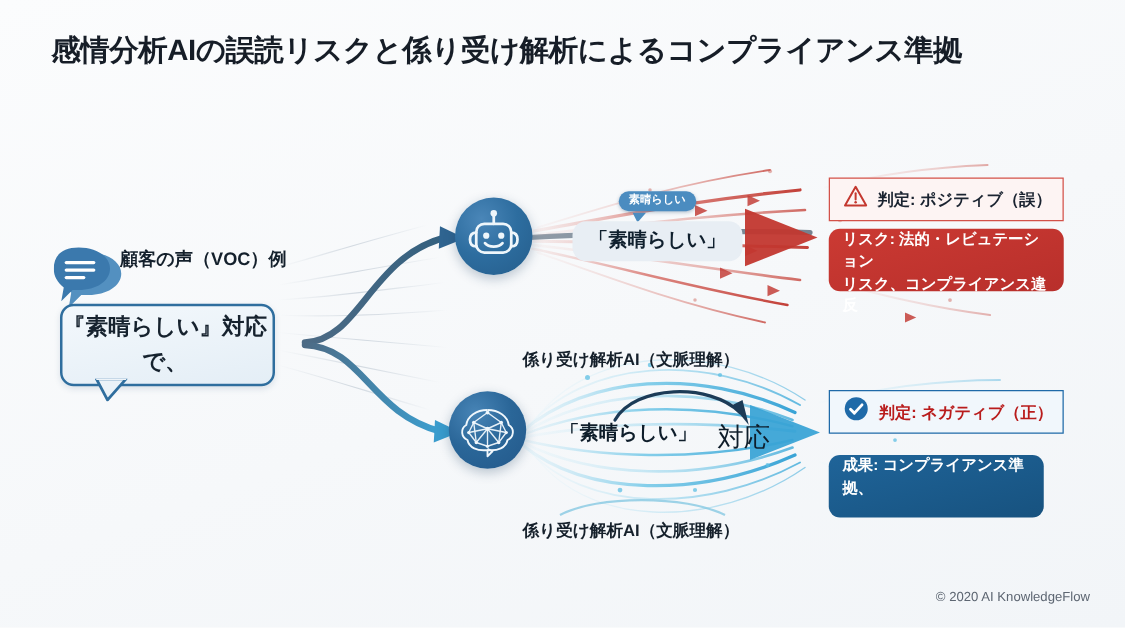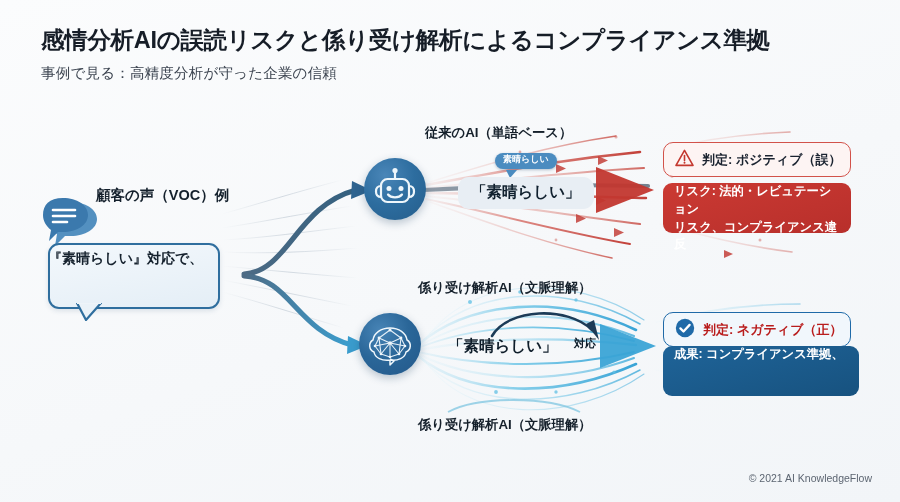--- a/index.html
+++ b/index.html
@@ -16,28 +16,28 @@
 
   
   #header{position:absolute;left:41px;top:26px;width:820px;}
   #title{font-size:23.5px;font-weight:bold;letter-spacing:-0.3px;
          color:#161d27;line-height:1.2;white-space:nowrap;}
   #subtitle{margin-top:10px;font-size:14.5px;font-weight:normal;
             color:#3c4450;letter-spacing:0.2px;white-space:nowrap;}
 
   
   #voc-icon{position:absolute;left:43px;top:196px;width:62px;height:56px;}
-  #voc-heading{position:absolute;left:96px;top:186px;font-size:14.5px;
+  #voc-heading{position:absolute;left:96px;top:198px;font-size:14.5px;
                font-weight:bold;color:#14202c;white-space:nowrap;}
   #voc-bubble{position:absolute;left:48px;top:243px;width:168px;height:62px;
               background:linear-gradient(170deg,#f3f8fc 0%,#e4eef6 100%);
               border:2.2px solid #2f6e9e;border-radius:11px;
               box-shadow:0 2px 5px rgba(30,70,110,.13);}
   #voc-text{position:absolute;left:48px;top:248px;width:168px;
-            font-size:14px;font-weight:bold;
+            text-align:center;font-size:18px;font-weight:bold;
             line-height:1.55;color:#16222e;}
   #voc-tail{position:absolute;left:76px;top:303px;width:26px;height:18px;}
 
   
   .branch-caption{position:absolute;font-size:13.3px;font-weight:bold;
                   color:#15202b;white-space:nowrap;}
   #cap-top{left:425px;top:124px;}
   #cap-bottom{left:418px;top:279px;}
   #cap-bottom2{left:418px;top:416px;}
 
@@ -53,40 +53,40 @@
   
   #pill-small{position:absolute;left:495px;top:153px;padding:0 8px 3px;
      background:#4b8cc0;color:#fff;border-radius:9px;font-size:9px;
      font-weight:bold;white-space:nowrap;box-shadow:0 1px 3px rgba(20,60,100,.3);}
   #pill-small-tail{position:absolute;left:506px;top:170px;width:11px;height:8px;}
   #pill-top{position:absolute;left:458px;top:177px;padding:5px 13px 6px;
      background:#e8eef4;border-radius:11px;font-size:15.5px;font-weight:bold;
      color:#10202e;white-space:nowrap;}
   #pill-bottom{position:absolute;left:448px;top:336px;font-size:15.5px;
      font-weight:bold;color:#0e1d2a;white-space:nowrap;}
-  #pill-bottom2{position:absolute;left:574px;top:336px;font-size:11px;
-     font-weight:bold;color:#0e1d2a;white-space:nowrap;}
+  #pill-bottom2{position:absolute;left:574px;top:336px;font-size:21px;
+     font-weight:normal;color:#0e1d2a;white-space:nowrap;}
 
   
   .verdict{position:absolute;display:flex;align-items:center;
-           border-radius:10px;box-sizing:border-box;}
+           border-radius:0;box-sizing:border-box;}
   #verdict-bad{left:663px;top:142px;width:188px;height:35px;
      background:#fdf4f3;border:1.8px solid #d2524a;padding-left:11px;}
   #verdict-good{left:663px;top:312px;width:188px;height:35px;
      background:#f1f7fc;border:1.8px solid #1f6aa8;padding-left:11px;}
   .verdict-label{font-size:13px;font-weight:bold;white-space:nowrap;}
   #verdict-bad .verdict-label{color:#1a2330;margin-left:8px;}
   #verdict-good .verdict-label{color:#b91c1c;margin-left:8px;}
 
   .detail{position:absolute;border-radius:9px;box-sizing:border-box;
           padding:0 11px;font-size:12.3px;font-weight:bold;
           line-height:1.45;color:#fff;}
   #detail-bad{left:663px;top:183px;width:188px;height:50px;
      background:linear-gradient(165deg,#cb3a33 0%,#b82f2b 100%);}
-  #detail-good{left:663px;top:346px;width:196px;height:50px;
+  #detail-good{left:663px;top:364px;width:172px;height:50px;
      background:linear-gradient(165deg,#1f6499 0%,#17527f 100%);}
 
   
   #footer{position:absolute;right:28px;bottom:18px;font-size:10.5px;
           color:#5d6672;white-space:nowrap;}
 </style>
 </head>
 <body>
 
 <div id="stage">
@@ -220,21 +220,20 @@
     <polygon points="600,324 656,346 600,368" fill="#3ba4d6" opacity="0.95"></polygon>
 
     <path d="M492 336 C508 308 568 306 592 330" stroke="#1c3b57" stroke-width="2.6" fill="none" stroke-linecap="round"></path>
     <polygon points="586,324 599,340 594,320" fill="#1c3b57"></polygon>
 
     <path d="M448 412 C478 396 548 396 580 412" stroke="#7fc6e0" stroke-width="1.8" fill="none" opacity="0.75"></path>
   </svg>
 
   <div id="header">
     <div id="title">感情分析AIの誤読リスクと係り受け解析によるコンプライアンス準拠</div>
-    <div id="subtitle">事例で見る：高精度分析が守った企業の信頼</div>
   </div>
 
   <div id="voc-icon">
     <svg width="62" height="56" viewBox="0 0 62 56">
       <path d="M28 6 C42 6 54 13 54 23 C54 33 42 40 28 40 L22 40 L12 50 L14 38
                C8 34 4 29 4 23 C4 13 14 6 28 6 Z" fill="#4a8abd" opacity="0.95"></path>
       <path d="M20 2 C34 2 45 9 45 19 C45 29 34 36 20 36 L15 36 L6 45 L8 34
                C3 30 0 25 0 19 C0 9 6 2 20 2 Z" fill="#3b79ad"></path>
       <g stroke="#ffffff" stroke-width="2.6" stroke-linecap="round">
         <line x1="10" y1="14" x2="32" y2="14"></line>
@@ -247,21 +246,20 @@
 
   <div id="voc-bubble"></div>
   <div id="voc-text">
     <div>『素晴らしい』対応で、</div>
   </div>
   <svg id="voc-tail" viewBox="0 0 26 18">
     <path d="M1 0 L25 0 L10 17 Z" fill="#eaf2f8" stroke="#2f6e9e" stroke-width="2.2"></path>
     <rect x="1" y="-4" width="24" height="5" fill="#eef4f9"></rect>
   </svg>
 
-  <div class="branch-caption" id="cap-top">従来のAI（単語ベース）</div>
   <div class="branch-caption" id="cap-bottom">係り受け解析AI（文脈理解）</div>
   <div class="branch-caption" id="cap-bottom2">係り受け解析AI（文脈理解）</div>
 
   <div class="node" id="node-robot">
     <svg width="62" height="62" viewBox="0 0 62 62">
       <g stroke="#eef6fb" stroke-width="2.2" fill="none" stroke-linecap="round">
         <circle cx="31" cy="12.5" r="2.6" fill="#eef6fb" stroke="none"></circle>
         <line x1="31" y1="15" x2="31" y2="21"></line>
         <rect x="17" y="21" width="28" height="23" rx="6.5"></rect>
         <path d="M17 28 C13 28 12 31 12 33.5 C12 36 13 39 17 39"></path>
@@ -333,15 +331,15 @@
         <circle cx="10" cy="10" r="9.2" fill="#1f6aa8"></circle>
         <path d="M5.4 10.4 L8.5 13.5 L14.6 6.9" fill="none" stroke="#ffffff" stroke-width="2.3" stroke-linecap="round" stroke-linejoin="round"></path>
       </svg>
     </span>
     <span class="verdict-label">判定: ネガティブ（正）</span>
   </div>
   <div class="detail" id="detail-good">
     <div>成果: コンプライアンス準拠、</div>
   </div>
 
-  <div id="footer">© 2021 AI KnowledgeFlow</div>
+  <div id="footer">© 2020 AI KnowledgeFlow</div>
 
 </div>
 
 </body></html>

